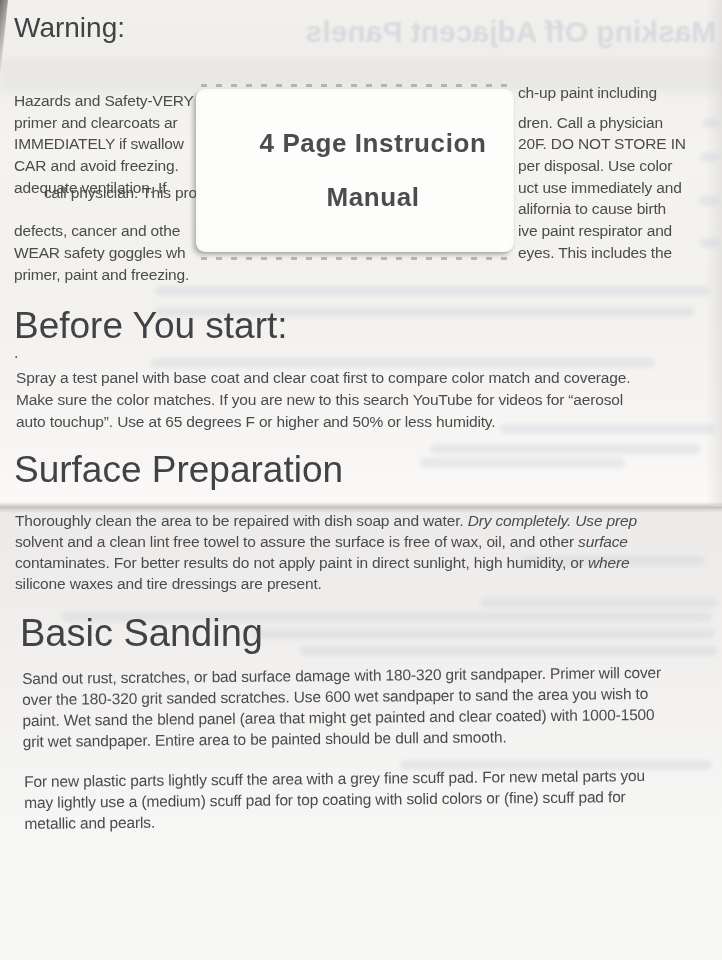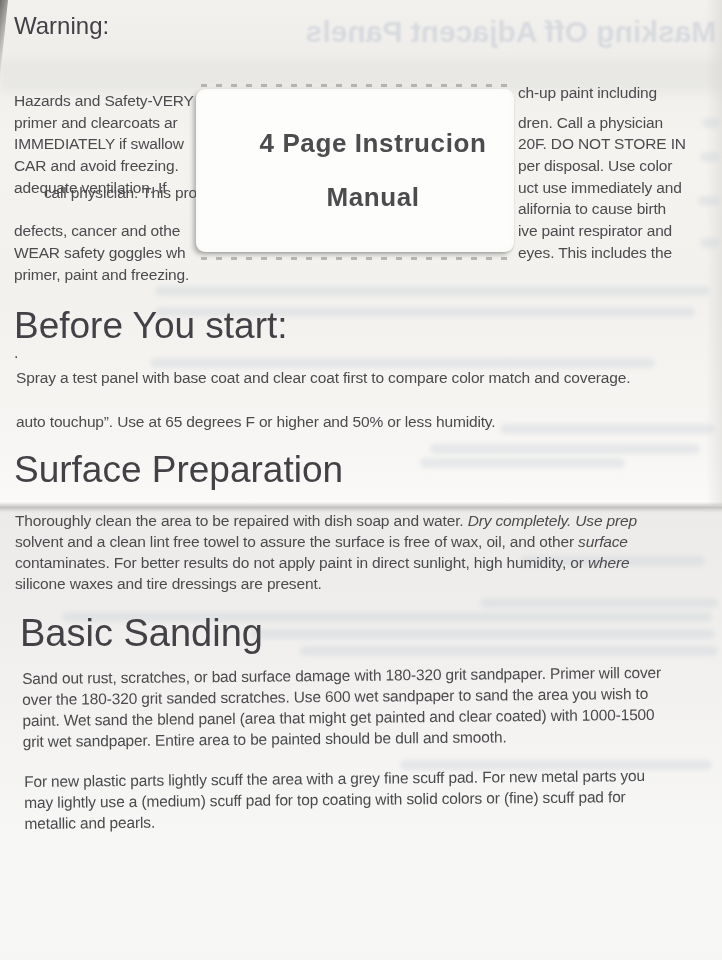--- a/index.html
+++ b/index.html
@@ -28,21 +28,21 @@
   .right-shade {
     position:absolute; top:0; right:0; width:16px; height:505px;
     background:linear-gradient(90deg, rgba(0,0,0,0), rgba(140,138,134,0.14));
   }
   .label-band {
     position:absolute; top:60px; left:0; width:722px; height:32px;
     background:rgba(202,200,196,0.20); filter:blur(4px);
   }
   
   .h { position:absolute; color:#424246; font-weight:400; white-space:nowrap; }
-  .h-warning  { left:14px; top:12px;  font-size:24px; }
+  .h-warning  { left:14px; top:12px;  font-size:28px; }
   .h-before   { left:14px; top:305px; font-size:37px; }
   .h-surface  { left:14px; top:449px; font-size:37px; }
   .h-sanding  { left:20px; top:612px; font-size:38px; }
   .bl { position:absolute; font-size:15.5px; letter-spacing:-0.15px; color:#4b4b4e; white-space:nowrap; }
   .wl-left  { left:14px; }
   .wl-right { left:518px; }
   .it { font-style:italic;margin-top:18px; }
   .stray { position:absolute; left:14px; top:344px; font-size:16px; color:#4b4b4e; }
   .para { position:absolute; }
   .para .ln { font-size:15.5px; letter-spacing:-0.15px; color:#4b4b4e; white-space:nowrap; line-height:21px; }
@@ -123,20 +123,21 @@
   <div class="perf perf-top"></div>
   <div class="sticker">
     <div class="t">4 Page Instrucion</div>
     <div class="t">Manual</div>
   </div>
   <div class="perf perf-bottom"></div>
 
   <div class="h h-before">Before You start:</div>
   <div class="stray">.</div>
   <div class="bl" style="left:16px;top:369px;">Spray a test panel with base coat and clear coat first to compare color match and coverage.</div>
+  <div class="bl" style="left:16px;top:391px;">Make sure the color matches.  If you are new to this search YouTube for videos for “aerosol</div>
   <div class="bl" style="left:16px;top:413px;">auto touchup”.  Use at 65 degrees F or higher and 50% or less humidity.</div>
 
   <div class="h h-surface">Surface Preparation</div>
   <div class="bl" style="left:15px;top:512px;"><span>Thoroughly clean the area to be repaired with dish soap and water.  </span><span class="it">Dry completely. Use prep</span></div>
   <div class="bl" style="left:15px;top:533px;"><span>solvent and a clean lint free towel to assure the surface is free of wax, oil, and other </span><span class="it">surface</span></div>
   <div class="bl" style="left:15px;top:554px;"><span>contaminates. For better results do not apply paint in direct sunlight, high humidity, or </span><span class="it">where</span></div>
   <div class="bl" style="left:15px;top:575px;"><span>silicone waxes and tire dressings are present.</span><span class="it"></span></div>
 
   <div class="h h-sanding">Basic Sanding</div>
   <div class="para tilt" style="left:22px;top:668px;">

